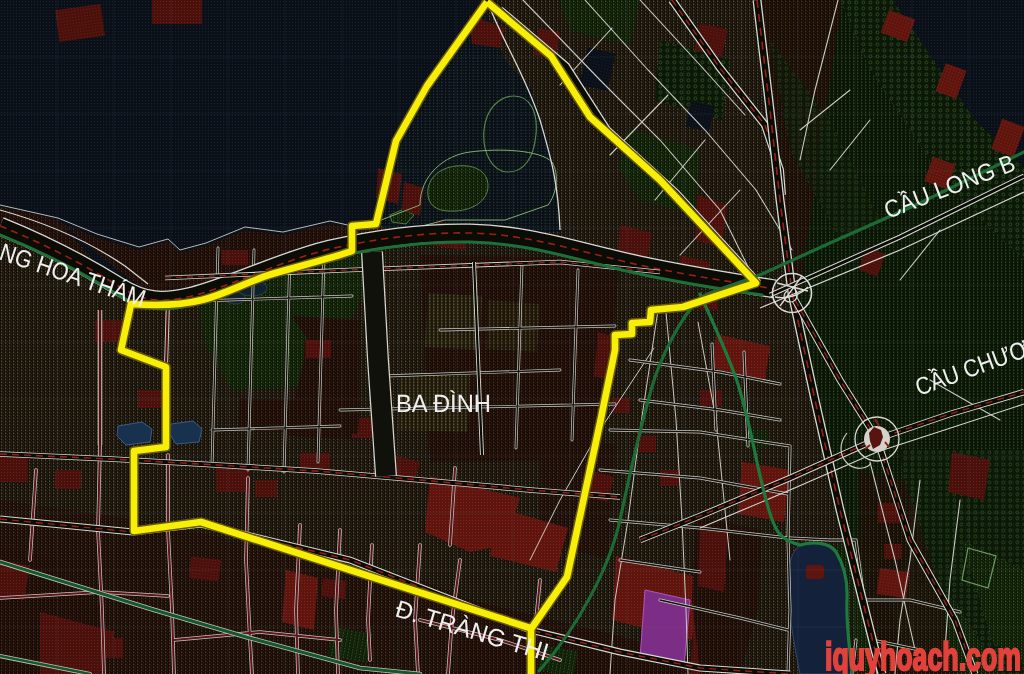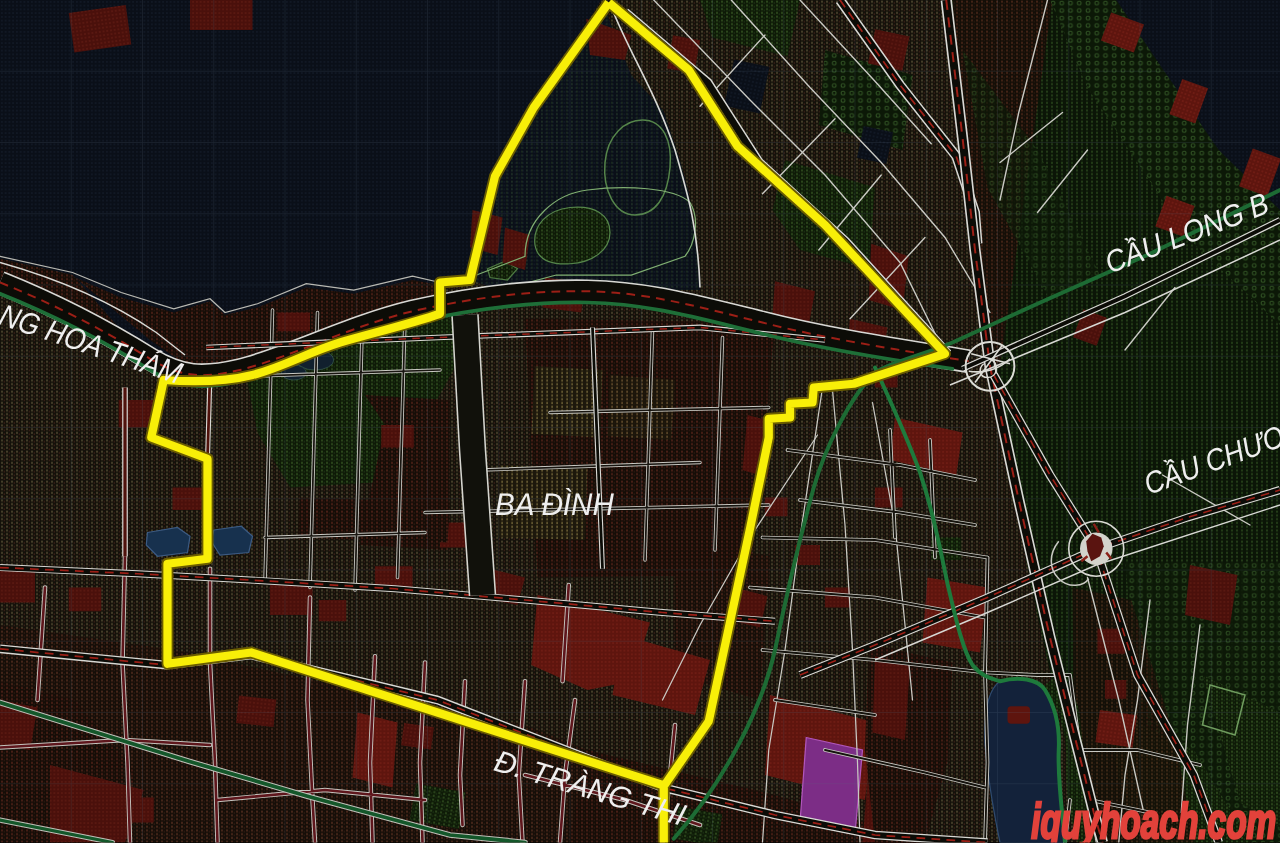--- a/index.html
+++ b/index.html
@@ -1,16 +1,16 @@
 <!DOCTYPE html>
 <html><head>
 <meta charset="utf-8">
 <style>
 html,body{margin:0;padding:0;background:#000;}
-#map{position:relative;width:1024px;height:674px;overflow:hidden;font-family:"Liberation Sans",sans-serif;font-style:italic;}
+#map{position:relative;width:1024px;height:674px;overflow:hidden;font-family:"Liberation Sans",sans-serif;}
 svg{display:block}
 text{-webkit-font-smoothing:antialiased;text-rendering:geometricPrecision;}
 </style>
 </head>
 <body>
 <div id="map">
 <svg width="1024" height="674" viewBox="0 0 1024 674">
 <defs>
 <pattern id="patF" width="4" height="3" patternUnits="userSpaceOnUse">
   <rect width="4" height="3" fill="#14110a"></rect>

